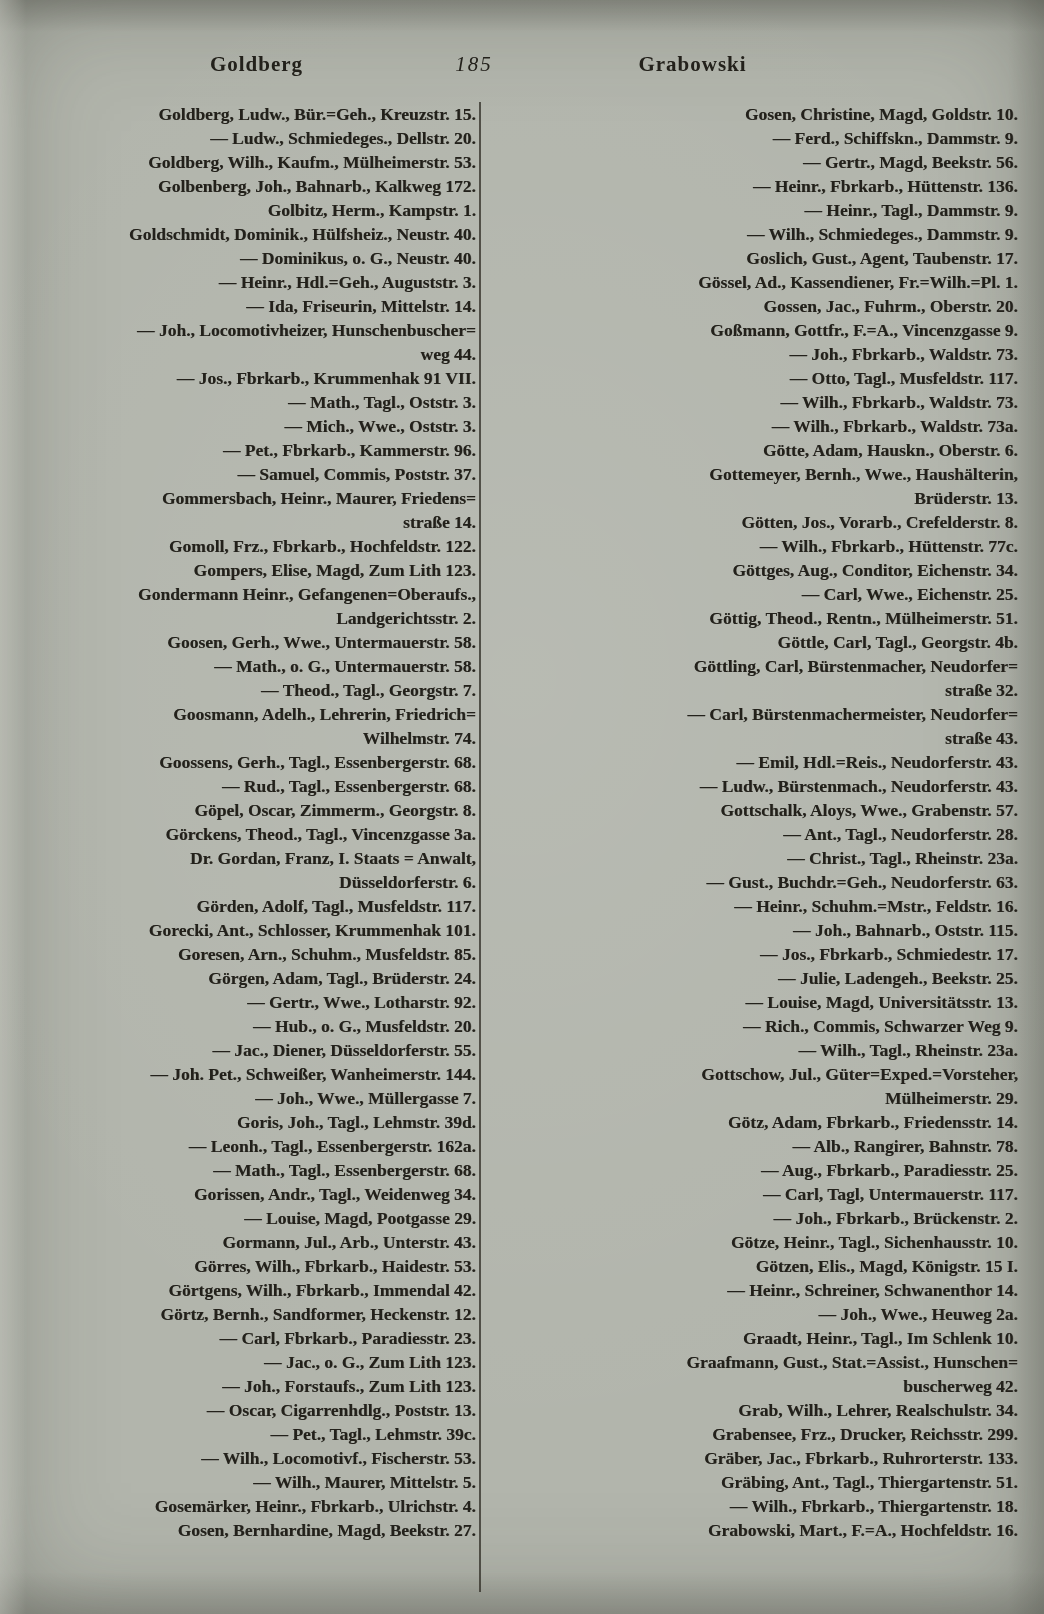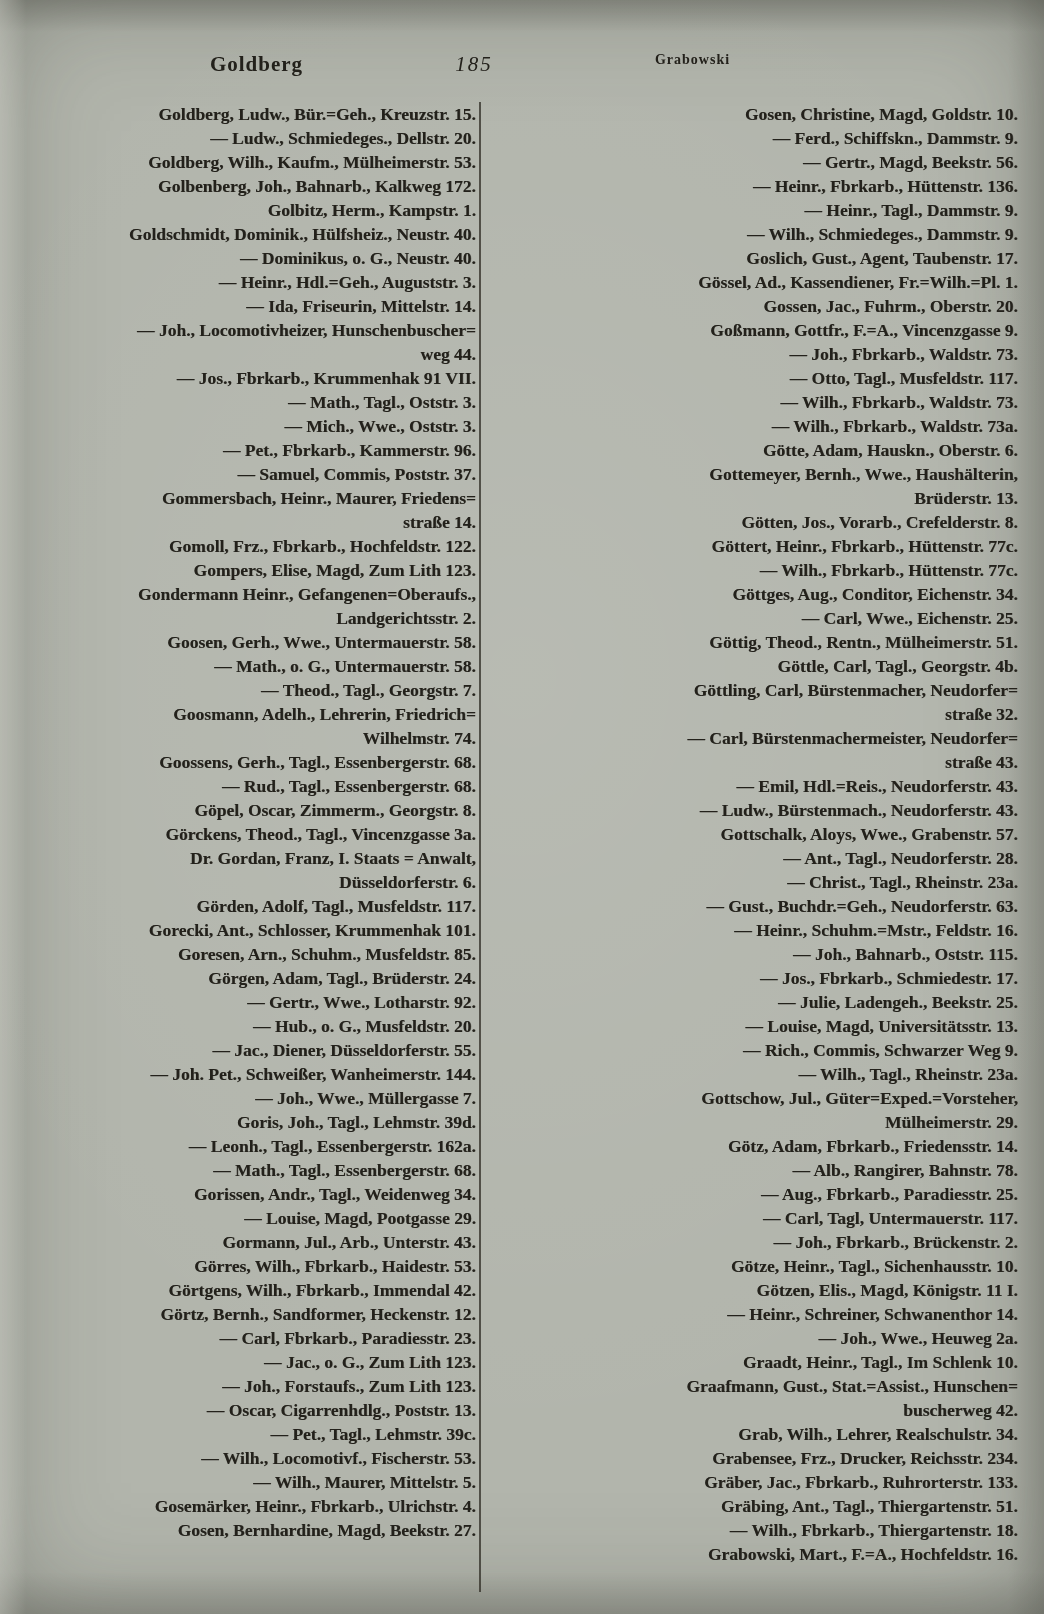--- a/index.html
+++ b/index.html
@@ -17,21 +17,21 @@
     box-shadow: inset 0 0 110px rgba(52,54,46,0.35);
     overflow:hidden;
     color:#23211b;
     font-family:"Liberation Serif","DejaVu Serif",serif;
     font-weight:bold;
   }
   .header{position:absolute;top:52px;left:0;right:12px;height:34px;}
   .header span{position:absolute;top:0;display:block;}
   .h-left{left:38px;width:437px;text-align:center;font-size:21px;letter-spacing:1px;}
   .h-num{left:424px;width:100px;text-align:center;font-size:21px;font-weight:normal;letter-spacing:2px;font-style:italic;}
-  .h-right{left:520px;width:345px;text-align:center;font-size:14px;letter-spacing:1px;}
+  .h-right{left:520px;width:345px;text-align:center;font-size:21px;letter-spacing:1px;}
   .columns{position:absolute;top:102px;left:38px;right:26px;bottom:22px;display:flex;align-items:stretch;text-align:right;}
   .col{font-size:17.5px;line-height:24px;text-shadow:0.4px 0.4px 0 rgba(35,33,27,0.45);}
   .col-left{width:438px;flex:0 0 auto;}
   .divider{width:0;border-left:2px solid rgba(52,50,42,0.78);margin-left:3px;}
   .col-right{flex:1 1 auto;padding-left:28px;}
   .entry{margin:0;padding-left:64px;text-indent:-64px;white-space:pre-line;}
   .entry.annonce{text-indent:0;padding-left:56px;font-size:18.5px;letter-spacing:0.5px;}
   .ink-smudge{
     display:inline-block;width:36px;height:13px;margin-left:9px;
     background:#14130f;border-radius:62% 40% 50% 55% / 72% 55% 45% 60%;
@@ -124,21 +124,20 @@
         <p class="entry">Gossen, Jac., Fuhrm., Oberstr. 20.</p>
         <p class="entry">Goßmann, Gottfr., F.=A., Vincenzgasse 9.</p>
         <p class="entry">— Joh., Fbrkarb., Waldstr. 73.</p>
         <p class="entry">— Otto, Tagl., Musfeldstr. 117.</p>
         <p class="entry">— Wilh., Fbrkarb., Waldstr. 73.</p>
         <p class="entry">— Wilh., Fbrkarb., Waldstr. 73a.</p>
         <p class="entry">Götte, Adam, Hauskn., Oberstr. 6.</p>
         <p class="entry">Gottemeyer, Bernh., Wwe., Haushälterin,
 Brüderstr. 13.</p>
         <p class="entry">Götten, Jos., Vorarb., Crefelderstr. 8.</p>
-        <p class="entry">Göttert, Heinr., Fbrkarb., Hüttenstr. 77c.</p>
         <p class="entry">— Wilh., Fbrkarb., Hüttenstr. 77c.</p>
         <p class="entry">Göttges, Aug., Conditor, Eichenstr. 34.</p>
         <p class="entry">— Carl, Wwe., Eichenstr. 25.</p>
         <p class="entry">Göttig, Theod., Rentn., Mülheimerstr. 51.</p>
         <p class="entry">Göttle, Carl, Tagl., Georgstr. 4b.</p>
         <p class="entry">Göttling, Carl, Bürstenmacher, Neudorfer=
 straße 32.</p>
         <p class="entry">— Carl, Bürstenmachermeister, Neudorfer=
 straße 43.</p>
         <p class="entry">— Emil, Hdl.=Reis., Neudorferstr. 43.</p>
@@ -155,27 +154,27 @@
         <p class="entry">— Rich., Commis, Schwarzer Weg 9.</p>
         <p class="entry">— Wilh., Tagl., Rheinstr. 23a.</p>
         <p class="entry">Gottschow, Jul., Güter=Exped.=Vorsteher,
 Mülheimerstr. 29.</p>
         <p class="entry">Götz, Adam, Fbrkarb., Friedensstr. 14.</p>
         <p class="entry">— Alb., Rangirer, Bahnstr. 78.</p>
         <p class="entry">— Aug., Fbrkarb., Paradiesstr. 25.</p>
         <p class="entry">— Carl, Tagl, Untermauerstr. 117.</p>
         <p class="entry">— Joh., Fbrkarb., Brückenstr. 2.</p>
         <p class="entry">Götze, Heinr., Tagl., Sichenhausstr. 10.</p>
-        <p class="entry">Götzen, Elis., Magd, Königstr. 11 I.</p>
+        <p class="entry">Götzen, Elis., Magd, Königstr. 15 I.</p>
         <p class="entry">— Heinr., Schreiner, Schwanenthor 14.</p>
         <p class="entry">— Joh., Wwe., Heuweg 2a.</p>
         <p class="entry">Graadt, Heinr., Tagl., Im Schlenk 10.</p>
         <p class="entry">Graafmann, Gust., Stat.=Assist., Hunschen=
 buscherweg 42.</p>
         <p class="entry">Grab, Wilh., Lehrer, Realschulstr. 34.</p>
-        <p class="entry">Grabensee, Frz., Drucker, Reichsstr. 234.</p>
+        <p class="entry">Grabensee, Frz., Drucker, Reichsstr. 299.</p>
         <p class="entry">Gräber, Jac., Fbrkarb., Ruhrorterstr. 133.</p>
         <p class="entry">Gräbing, Ant., Tagl., Thiergartenstr. 51.</p>
         <p class="entry">— Wilh., Fbrkarb., Thiergartenstr. 18.</p>
         <p class="entry">Grabowski, Mart., F.=A., Hochfeldstr. 16.</p>
       </div>
   </div>
 </div>
 
 </body></html>

